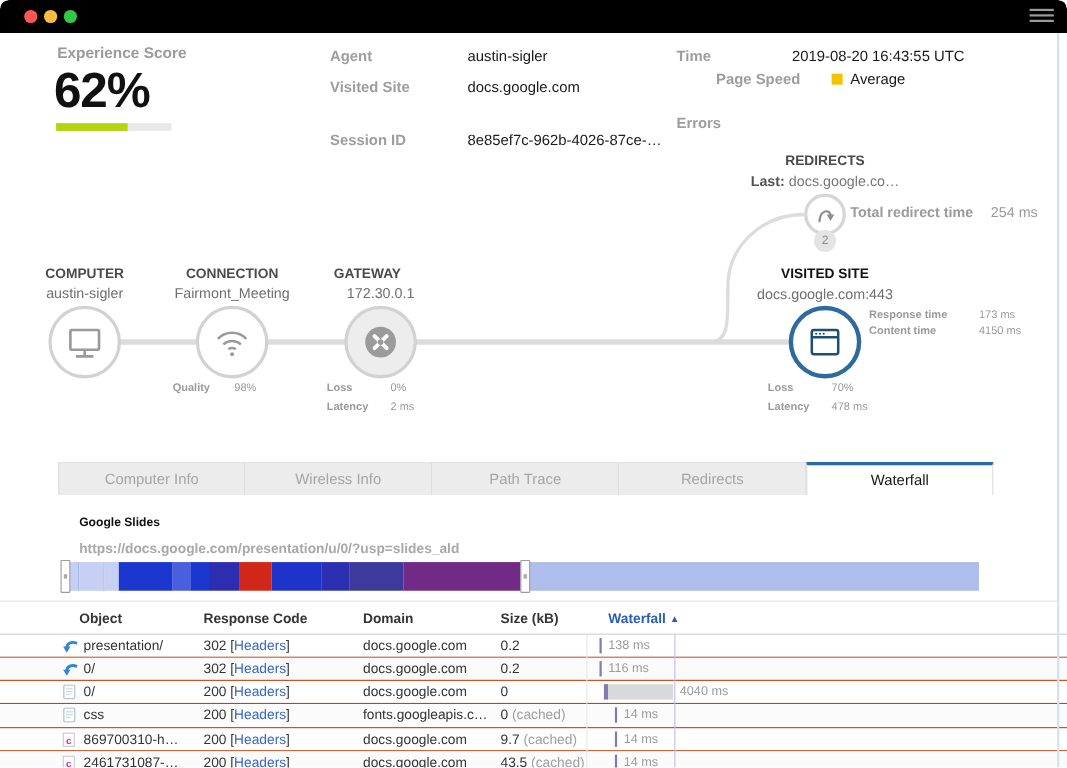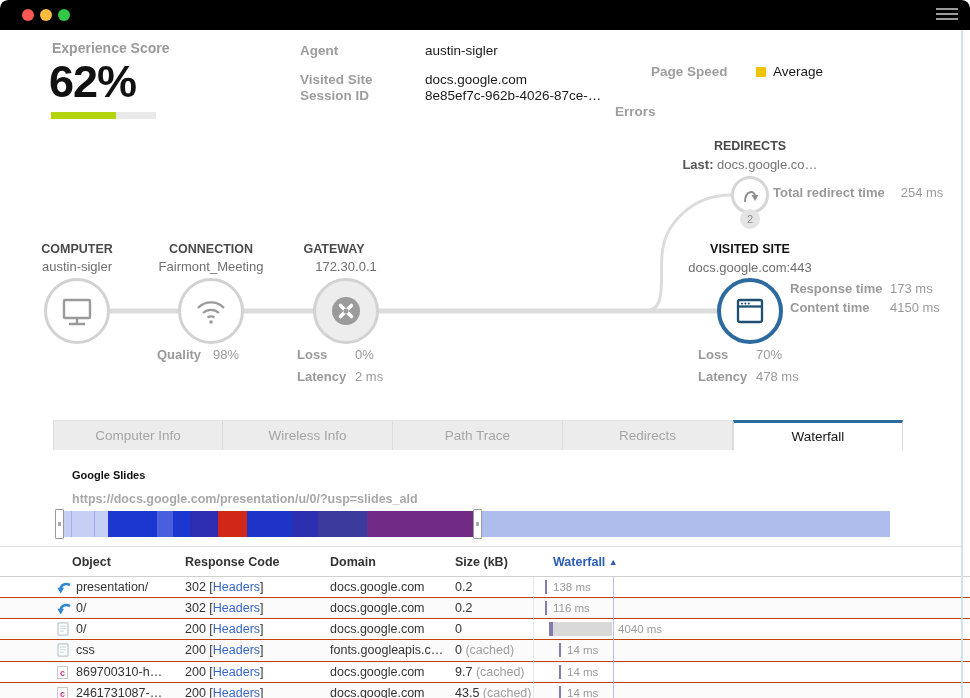--- a/index.html
+++ b/index.html
@@ -25,21 +25,21 @@
   .n-title{position:absolute;transform:translateX(-50%);font-size:12.5px;font-weight:bold;color:#4a4a4a;white-space:nowrap;}
   .n-sub{position:absolute;transform:translateX(-50%);font-size:13px;color:#6f6f6f;white-space:nowrap;}
   .circle{position:absolute;width:66px;height:66px;border-radius:50%;background:#fff;border:3px solid #d2d2d2;
           box-sizing:border-box;display:flex;align-items:center;justify-content:center;cursor:pointer;}
   .circle.gw{background:#ededed;}
   .circle.site{border:4px solid #2d6a9f;}
   .rcircle{position:absolute;width:38px;height:38px;border-radius:50%;background:#fff;border:3px solid #d6d6d6;
            box-sizing:border-box;display:flex;align-items:center;justify-content:center;cursor:pointer;}
   .badge{position:absolute;width:20px;height:20px;border-radius:50%;background:#e4e4e4;color:#8a8a8a;
          font-size:11px;line-height:20px;text-align:center;}
-  .stat{position:absolute;font-size:13px;color:#9a9a9a;}
+  .stat{position:absolute;font-size:10px;color:#9a9a9a;}
   .stat .srow{display:flex;margin-bottom:7px;}
   .stat .sl{font-weight:bold;}
   .inline-stat{position:absolute;font-size:13px;color:#9a9a9a;display:flex;}
   .inline-stat .sl{font-weight:bold;margin-right:16px;}
   .last-line{position:absolute;transform:translateX(-50%);font-size:13px;color:#777;white-space:nowrap;}
   .last-line b{color:#555;}
   
   .tabs{position:absolute;left:53px;top:420px;height:30px;display:flex;}
   .tab{width:170px;box-sizing:border-box;line-height:29px;text-align:center;font-size:13.5px;color:#a5a5a5;
        background:#ececec;border-right:1px solid #dcdcdc;border-top:1px solid #e3e3e3;cursor:pointer;}
@@ -101,23 +101,27 @@
   </div>
 
   <div class="info-row col1" style="left:300px;top:43px;">
     <span class="info-label">Agent</span>
     <span class="info-value">austin-sigler</span>
   </div>
   <div class="info-row col1" style="left:300px;top:72px;">
     <span class="info-label">Visited Site</span>
     <span class="info-value">docs.google.com</span>
   </div>
-  <div class="info-row col1" style="left:300px;top:88px;align-items:center;">
+  <div class="info-row col1" style="left:300px;top:120px;align-items:center;">
     <span class="info-label">Session ID</span>
     <span class="info-value">8e85ef7c-962b-4026-87ce-…</span>
+  </div>
+  <div class="info-row col2" style="left:615px;top:43px;">
+    <span class="info-label">Time</span>
+    <span class="info-value">2019-08-20 16:43:55 UTC</span>
   </div>
   <div class="info-row col2" style="left:615px;top:64px;margin-left:36px;">
     <span class="info-label">Page Speed</span>
     <span class="info-value"><span class="swatch" style="background: rgb(242, 195, 0);"></span><span>Average</span></span>
   </div>
   <div class="info-row col2" style="left:615px;top:104px;">
     <span class="info-label">Errors</span>
     <span class="info-value"></span>
   </div>
 

